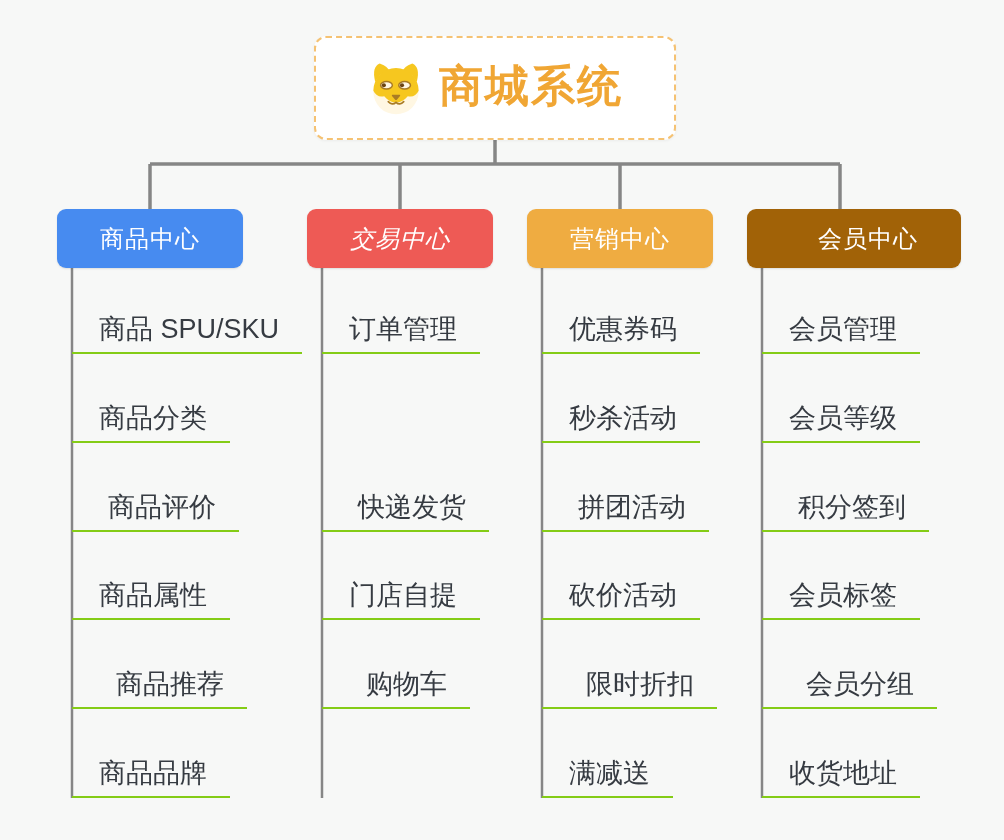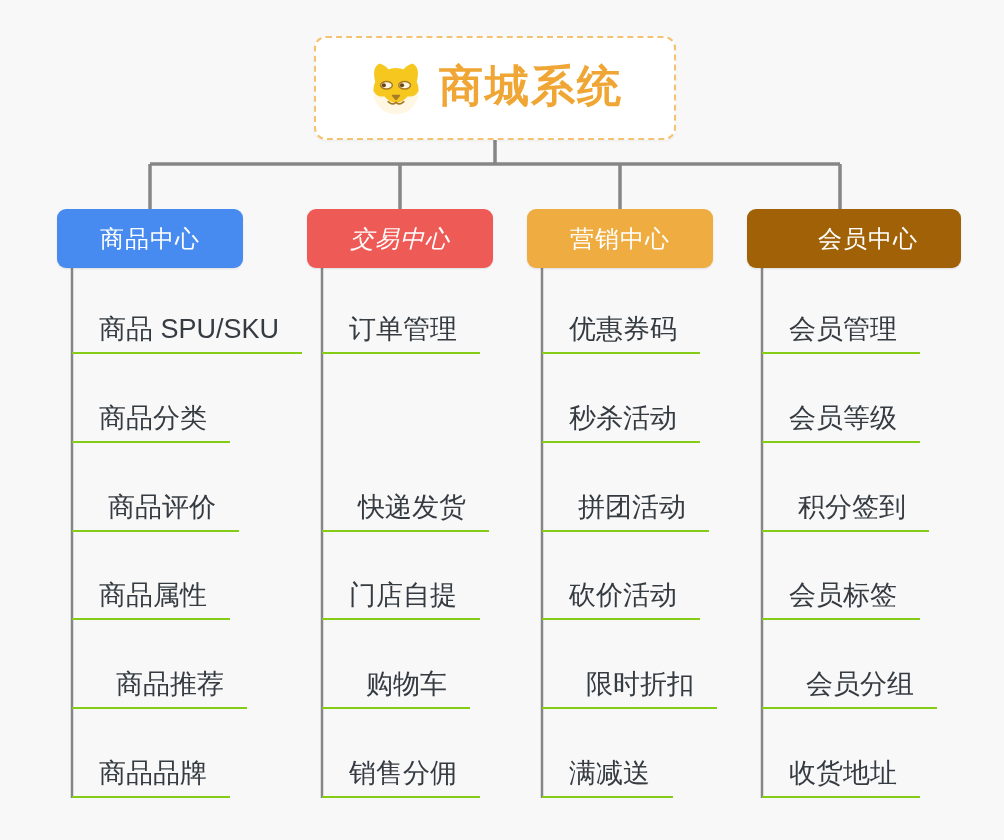--- a/index.html
+++ b/index.html
@@ -106,21 +106,20 @@
     <div class="branch-item item-4">商品推荐</div>
     <div class="branch-item item-5">商品品牌</div>
   </div>
 
   <div class="branch branch-1">
     <div class="branch-box" style="background: rgb(238, 90, 85); font-style: italic;">交易中心</div>
     <div class="branch-item item-0">订单管理</div>
     <div class="branch-item item-2">快递发货</div>
     <div class="branch-item item-3">门店自提</div>
     <div class="branch-item item-4">购物车</div>
-    <div class="branch-item item-5">销售分佣</div>
   </div>
 
   <div class="branch branch-2">
     <div class="branch-box" style="background: rgb(239, 172, 65);">营销中心</div>
     <div class="branch-item item-0">优惠券码</div>
     <div class="branch-item item-1">秒杀活动</div>
     <div class="branch-item item-2">拼团活动</div>
     <div class="branch-item item-4">限时折扣</div>
     <div class="branch-item item-3">砍价活动</div>
     <div class="branch-item item-5">满减送</div>

